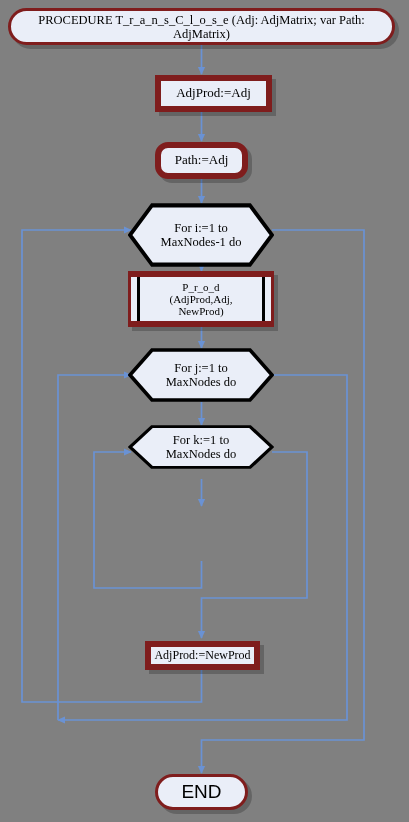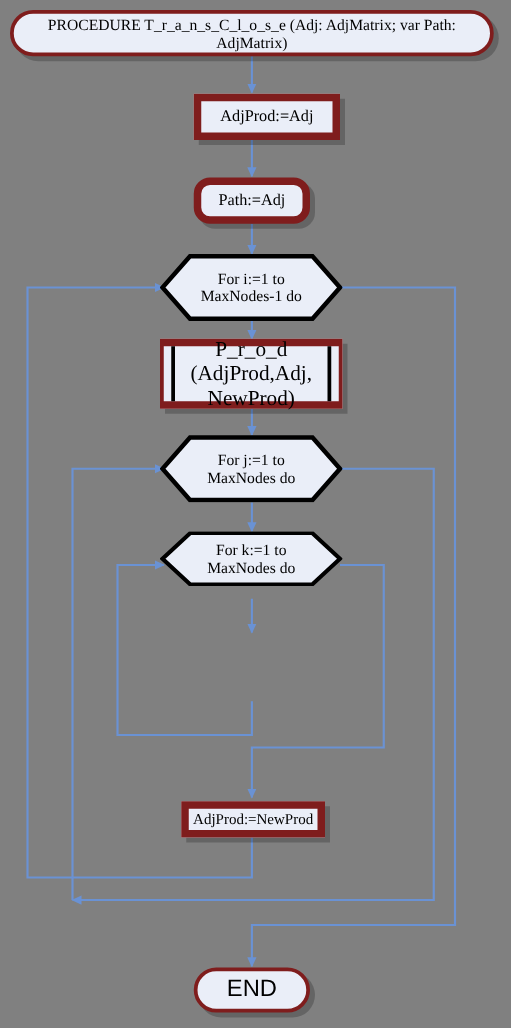--- a/index.html
+++ b/index.html
@@ -72,21 +72,21 @@
     bottom: 0;
     width: 3px;
     background: #000;
   }
   .subroutine .bar-l { left: 6px; }
   .subroutine .bar-r { right: 6px; }
 
   .t-title { font-size: 12.5px; }
   .t-proc  { font-size: 13px; }
   .t-hex   { font-size: 12.5px; }
-  .t-sub   { font-size: 17px; }
+  .t-sub   { font-size: 11px; }
   .t-end   { font-size: 19px; font-family: "Liberation Sans", sans-serif; }
   .t-small { font-size: 12px; }
 </style>
 </head>
 <body>
 
 <div id="canvas">
 
   <svg id="wires" viewBox="0 0 409 822" width="409" height="822">
     <defs>
@@ -131,21 +131,21 @@
   </div>
 
   <div class="node t-proc" style="left:155px; top:75px; width:117px; height:37px;">
     <span class="txt">AdjProd:=Adj</span>
   </div>
 
   <div class="node t-proc" style="left:155px; top:142px; width:93px; height:37px;border-radius:13px;">
     <span class="txt">Path:=Adj</span>
   </div>
 
-  <div class="node hex t-hex" style="left:128px; top:203px; width:146px; height:54px;">
+  <div class="node hex t-hex" style="left:128px; top:203px; width:146px; height:64px;">
     <svg class="hexshape" viewBox="0 0 146 54" preserveAspectRatio="none">
       <polygon points="24,2 122,2 144,27 122,52 24,52 2,27" fill="#eaeef8" stroke="#000" stroke-width="3.6"></polygon>
     </svg>
     <span class="txt">For i:=1 to
 MaxNodes-1 do</span>
   </div>
 
   <div class="node subroutine t-sub" style="left:128px; top:271px; width:146px; height:56px;">
     <span class="bar-l"></span>
     <span class="bar-r"></span>

